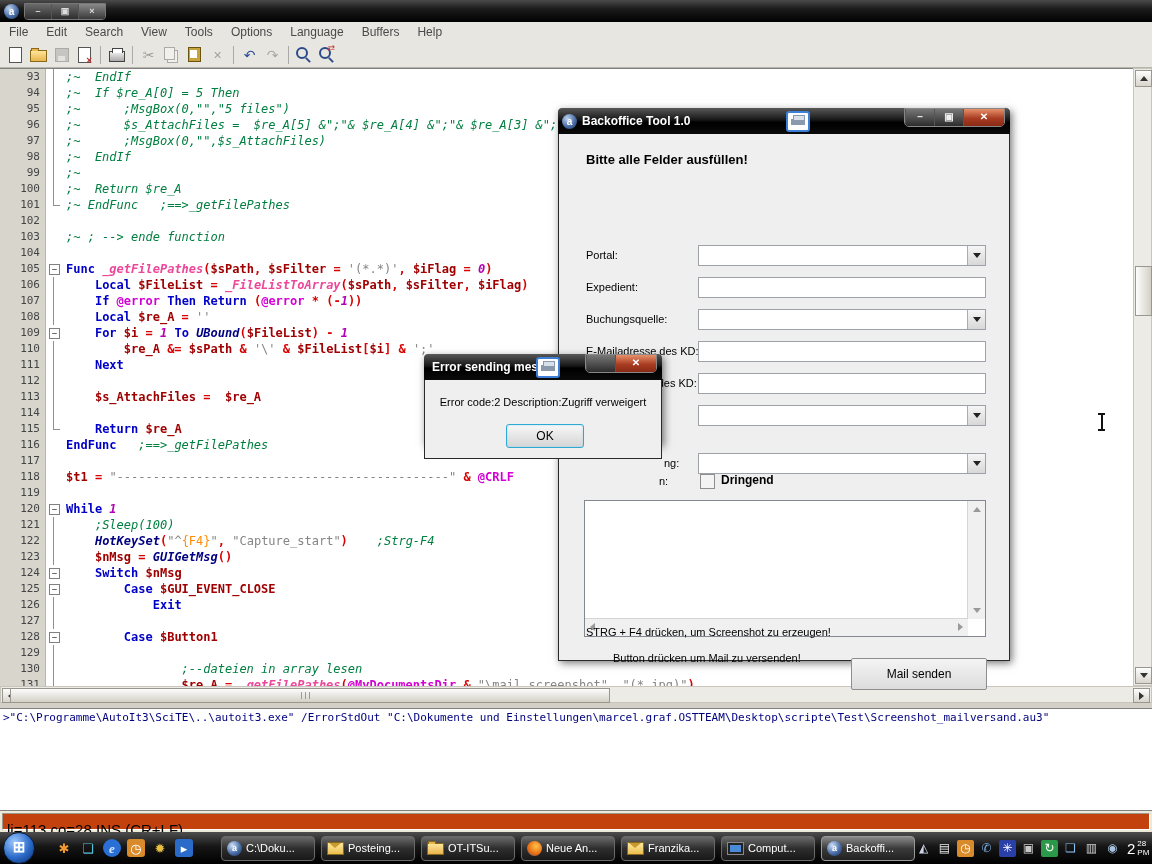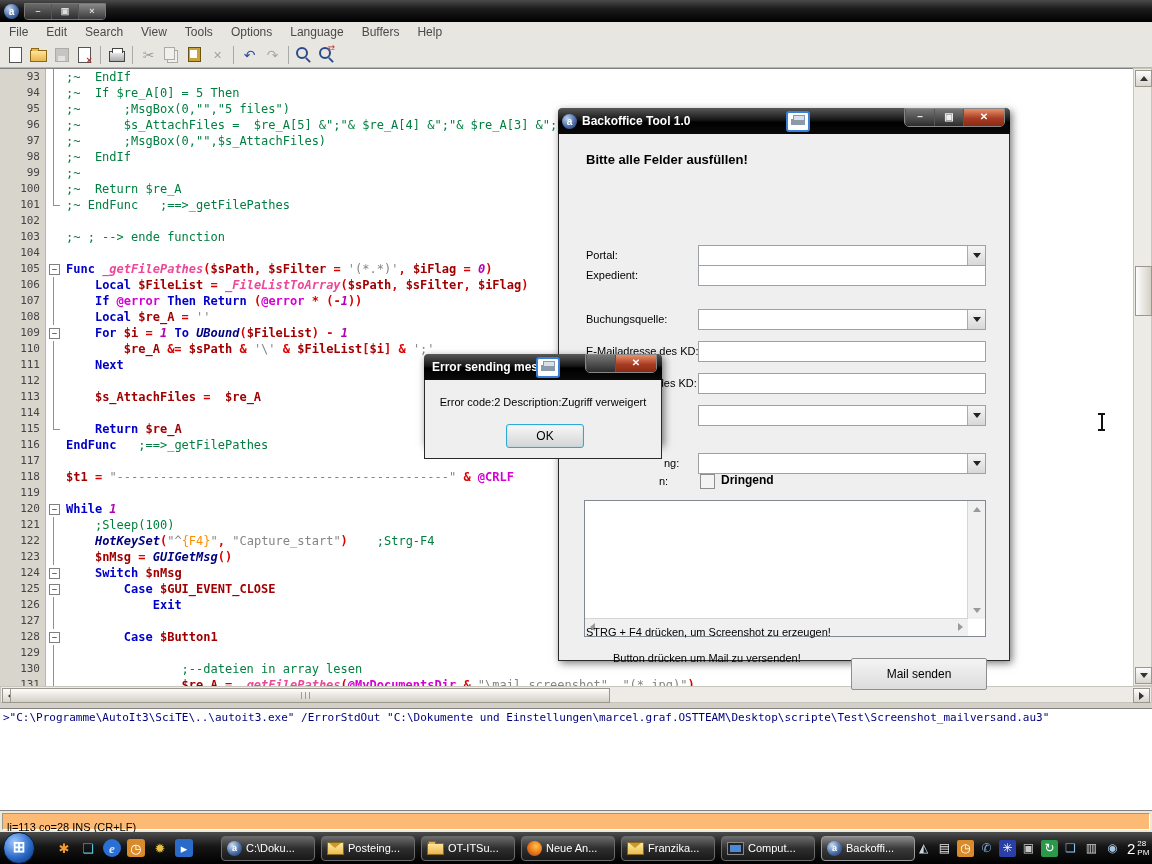--- a/index.html
+++ b/index.html
@@ -53,21 +53,21 @@
     overflow:hidden;font-family:"DejaVu Sans Mono",monospace;font-size:12px;}
   .cl{display:flex;height:16px;line-height:16px;white-space:pre;}
   .ln{flex:0 0 40px;background:#d8d5cd;color:#444;text-align:right;padding-right:5px;font-size:11px;border-right:1px solid #b8b5ab;}
   .fold{flex:0 0 16px;position:relative;background:#fff;}
   .f-line::before{content:"";position:absolute;left:7px;top:0;bottom:0;width:1px;background:#909090;}
   .f-end::before{content:"";position:absolute;left:7px;top:0;height:9px;width:1px;background:#909090;}
   .f-end::after{content:"";position:absolute;left:7px;top:8px;width:7px;height:1px;background:#909090;}
   .f-box::before{content:"−";position:absolute;left:3px;top:3px;width:9px;height:9px;border:1px solid #808080;
     background:#fff;font-size:9px;line-height:8px;text-align:center;color:#333;}
   .ct{padding-left:4px;}
-  .t-cm{color:#007f40;}
+  .t-cm{color:#007f40;font-style:italic;}
   .t-kw{color:#0000c8;font-weight:bold;}
   .t-var{color:#a00000;font-weight:bold;}
   .t-str{color:#858585;}
   .t-num{color:#b400b4;font-style:italic;font-weight:bold;}
   .t-mac{color:#d400d4;font-weight:bold;}
   .t-fn{color:#000080;font-weight:bold;font-style:italic;}
   .t-udf{color:#ec4899;font-weight:bold;font-style:italic;}
   .t-op{color:#d80000;font-weight:bold;}
   .t-snd{color:#ff8c00;}
 
@@ -83,22 +83,22 @@
   #vthumb{position:absolute;left:1px;top:197px;width:15px;height:48px;background:linear-gradient(90deg,#fdfdfd,#d4d0c6);border:1px solid #9a978e;}
   #hscroll{left:0;top:686px;width:1152px;height:17px;}
   #hthumb{position:absolute;left:9px;top:1px;width:598px;height:13px;background:linear-gradient(#fdfdfd,#d4d0c6);border:1px solid #9a978e;}
   #hthumb::after{content:"";position:absolute;left:290px;top:3px;width:10px;height:7px;
     background:repeating-linear-gradient(90deg,#999 0 1px,transparent 1px 4px);}
 
   #splitter{left:0;top:703px;width:1152px;height:5px;background:#d4d0c8;}
   #output{left:0;top:708px;width:1152px;height:103px;background:#fff;border-top:1px solid #808080;border-bottom:1px solid #808080;
     font-family:"DejaVu Sans Mono",monospace;font-size:11px;color:#00007f;padding:2px 3px;box-sizing:border-box;white-space:nowrap;overflow:hidden;}
   #statusbar{left:0;top:811px;width:1152px;height:21px;background:#ece9d8;display:flex;align-items:stretch;padding:2px;box-sizing:border-box;}
-  #statusfield{flex:1;border:1px solid;border-color:#9a978e #fff #fff #9a978e;font-size:11px;color:#000;
-    padding:7px 4px;background:#fdba74;white-space:nowrap;}
+  #statusfield{flex:1;border:1px solid;border-color:#9a978e #fff #fff #9a978e;font-size:15px;color:#000;
+    padding:7px 4px;background:#c2410c;white-space:nowrap;}
 
   
   .dlg{box-shadow:2px 3px 8px rgba(0,0,0,.55);}
   .dlg-title{height:26px;background:linear-gradient(#585858,#181818 45%,#000 55%,#0a0a0a);
     display:flex;align-items:center;color:#fff;font-weight:bold;font-size:12px;border-radius:4px 4px 0 0;}
   .dlg-body{background:#efefef;border:1px solid #2a2a2a;border-top:none;position:relative;}
   .dbtns{display:flex;margin-left:auto;margin-right:5px;border-radius:0 0 5px 5px;overflow:hidden;border:1px solid #888;align-self:flex-start;}
   .dbtn{width:28px;height:17px;background:linear-gradient(#777,#2c2c2c);color:#eee;font-size:10px;
     line-height:16px;text-align:center;border-left:1px solid #555;}
   .dbtn.close{width:40px;background:linear-gradient(#e8906a,#a83c22 55%,#8a2a14);color:#fff;font-weight:bold;}
@@ -329,21 +329,21 @@
     <div class="bo-head">Bitte alle Felder ausfüllen!</div>
     <div id="bo-fields">
         <div class="frow" style="top: 111px;">
           <span class="flabel">Portal:</span>
           <div class="ctrl combo">
             <span class="arrow">
               <span class="tri"></span>
             </span>
           </div>
         </div>
-        <div class="frow" style="top: 131px;">
+        <div class="frow" style="top: 143px;">
           <span class="flabel">Expedient:</span>
           <div class="ctrl"></div>
         </div>
         <div class="frow" style="top: 175px;">
           <span class="flabel">Buchungsquelle:</span>
           <div class="ctrl combo">
             <span class="arrow">
               <span class="tri"></span>
             </span>
           </div>

